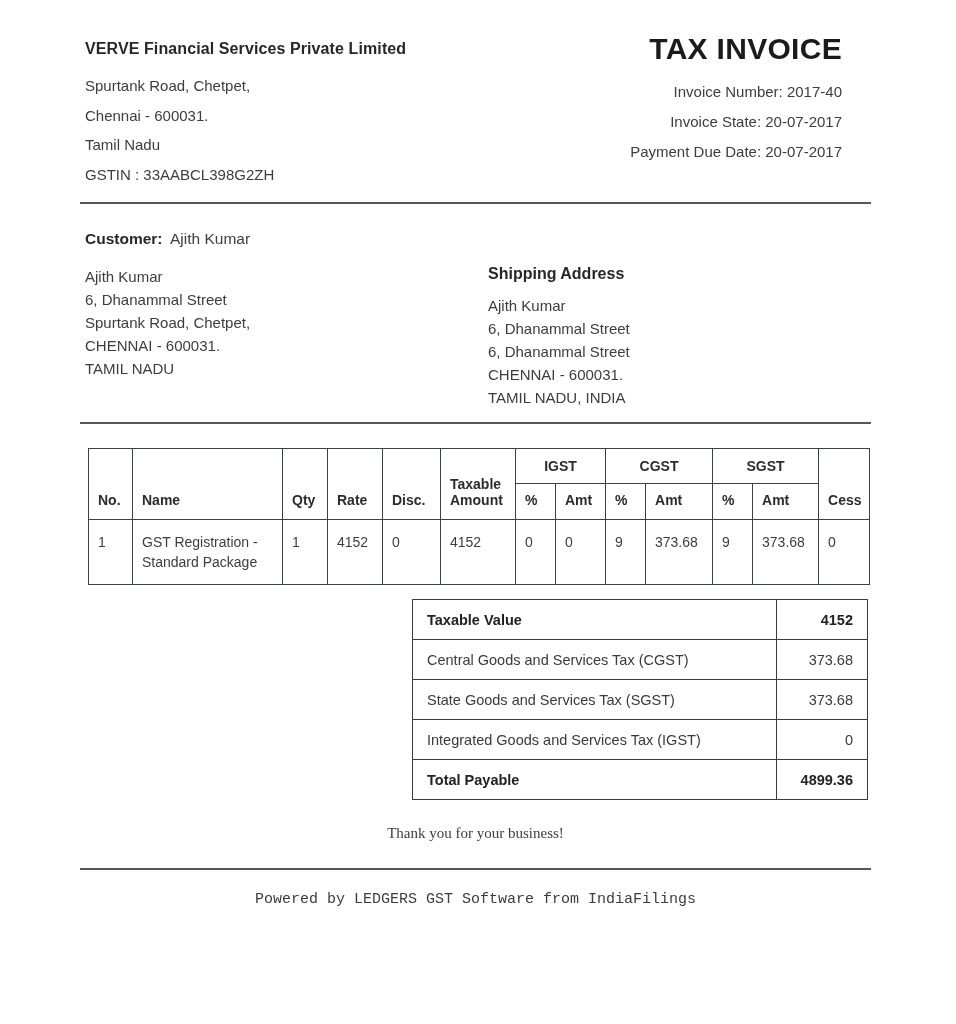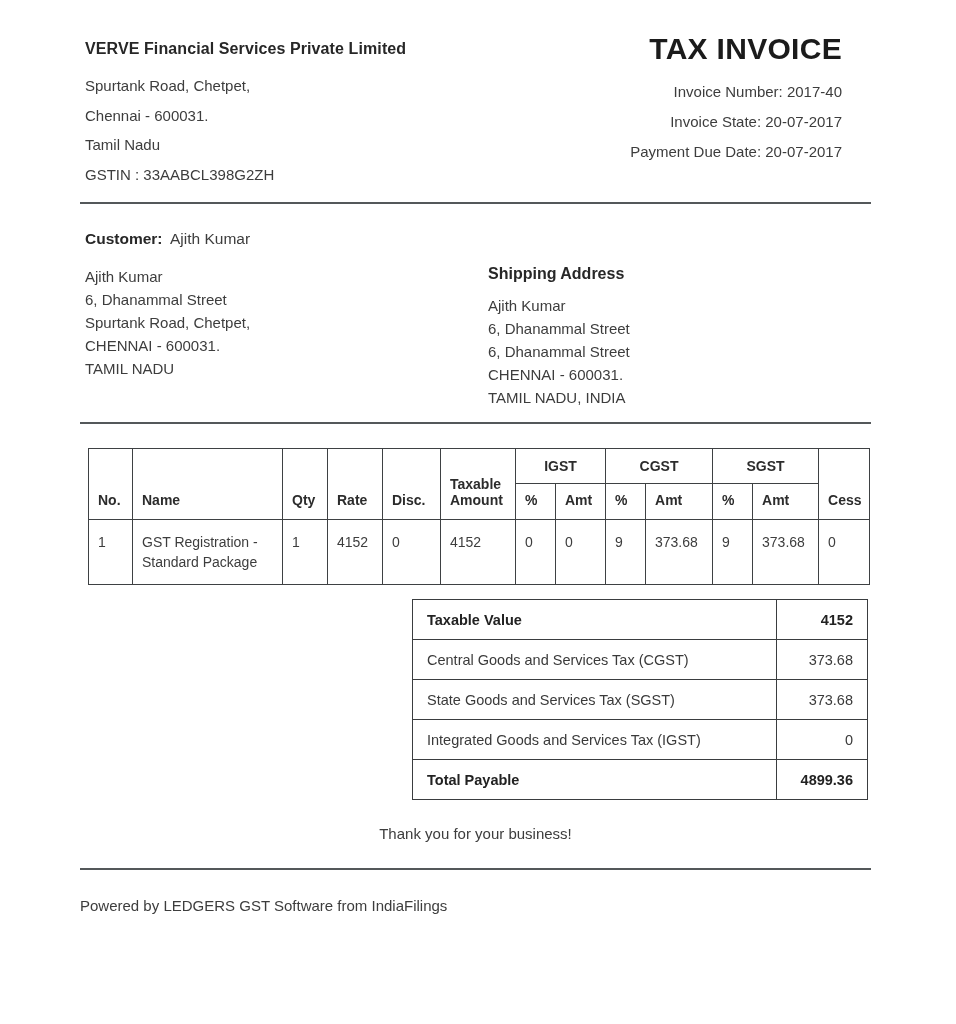--- a/index.html
+++ b/index.html
@@ -65,22 +65,22 @@
   .summary-table { margin: 14px 0 0 332px; width: 456px; }
   .summary-table td {
     border: 1px solid #3a3d3f; font-size: 14.5px; color: #3a3a3a;
     height: 40px; vertical-align: middle;
   }
   .summary-table td.s-label { padding-left: 14px; }
   .summary-table td.s-value { width: 91px; text-align: right; padding-right: 14px; }
   .summary-table tr.bold-row td { font-weight: 700; color: #222222; }
 
   
-  .thanks { margin-top: 25px; text-align: center; font-size: 15px; color: #3d3d3d; }
-  .powered { margin-top: 27px; text-align: left; font-size: 15px; color: #3d3d3d; }
+  .thanks { margin-top: 25px; text-align: center; font-size: 15px; color: #3d3d3d; font-family: Liberation Serif, serif; }
+  .powered { margin-top: 21px; text-align: center; font-size: 15px; color: #3d3d3d; font-family: Liberation Mono, monospace; }
 </style>
 </head>
 <body>
 
 <div class="page">
 
   <div class="header">
     <div class="seller">
       <div class="seller-name">VERVE Financial Services Private Limited</div>
       <div class="seller-line">Spurtank Road, Chetpet,</div>

